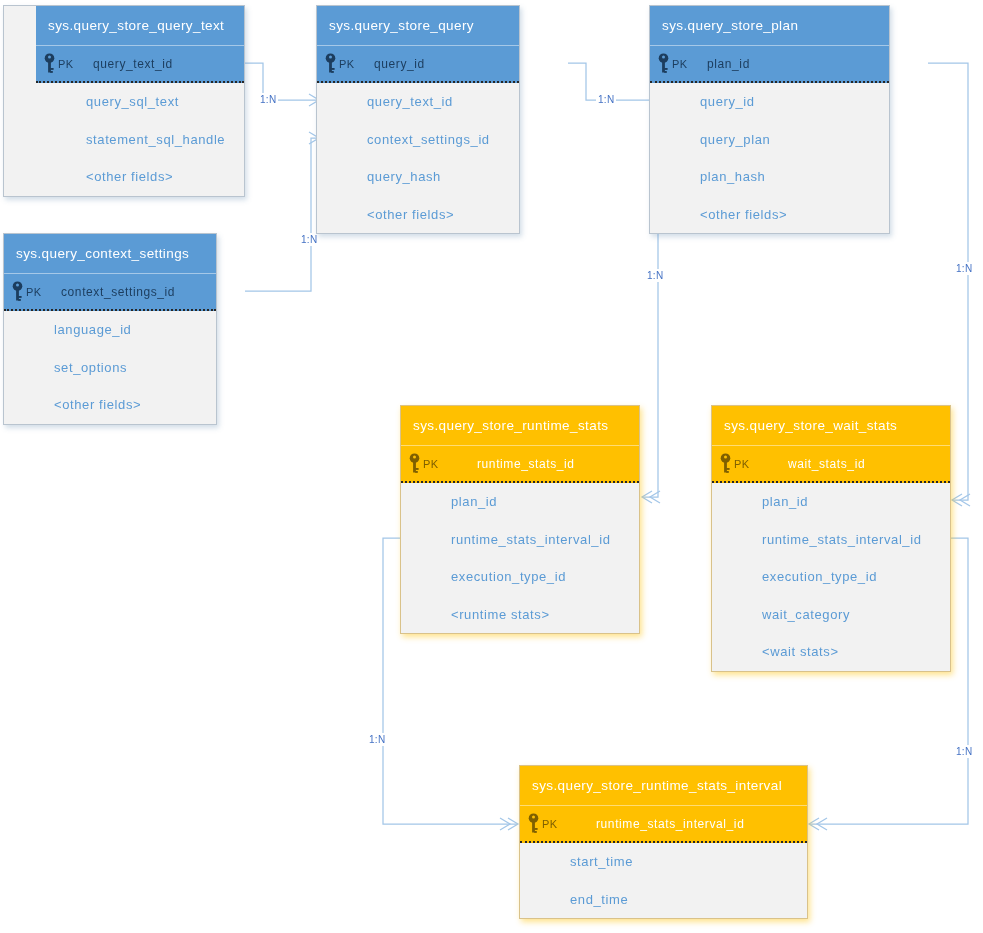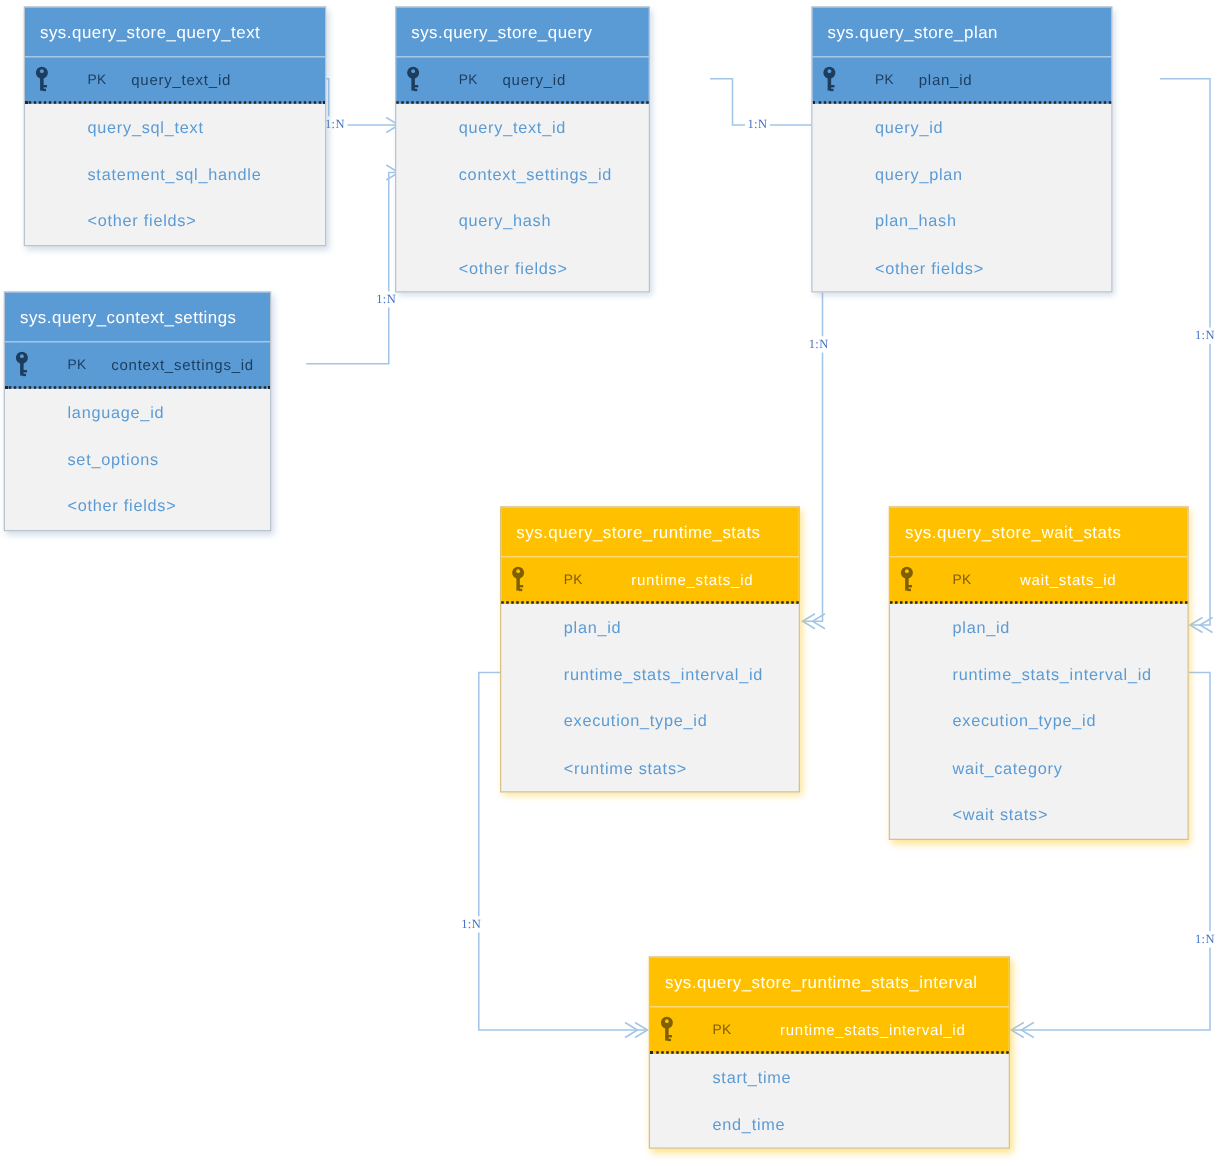--- a/index.html
+++ b/index.html
@@ -21,30 +21,30 @@
   .pkrow{height:38px;display:flex;align-items:center;box-sizing:border-box;
          border-top:1px solid rgba(255,255,255,0.45);
          border-bottom:2px dotted #262626;}
   .blue .pkrow{background:var(--table-blue);}
   .orange .pkrow{background:var(--table-orange);}
   .key{margin-left:7px;width:15px;display:flex;align-items:center;}
   .blue .key svg{fill:var(--pk-text-blue);}
   .orange .key svg{fill:var(--pk-text-orange);}
   .blue .key .hole{fill:var(--table-blue);}
   .orange .key .hole{fill:var(--table-orange);}
-  .pkbadge{width:26px;font-size:11px;letter-spacing:0.3px;margin-left:28px;}
+  .pkbadge{width:26px;font-size:11px;letter-spacing:0.3px;}
   .blue .pkbadge{color:var(--pk-text-blue);}
   .orange .pkbadge{color:var(--pk-text-orange);}
   .pkfield{margin-left:9px;font-size:12px;letter-spacing:0.6px;}
   .blue .pkfield{color:var(--pk-text-blue);}
   .orange .pkfield{color:#fff;margin-left:28px;}
   .frow{height:37.5px;display:flex;align-items:center;padding-left:50px;
         color:var(--field-text);font-size:13px;letter-spacing:0.6px;box-sizing:border-box;}
   .nlabel{position:absolute;font-size:10px;line-height:13px;color:var(--connector-label);
-          background:#fff;padding:0 2px;letter-spacing:0.3px;font-family:Liberation Serif, serif;}
+          background:#fff;padding:0 2px;letter-spacing:0.3px;}
   path.wire{stroke:var(--connector);stroke-width:1.25;fill:none;}
 </style>
 </head>
 <body>
 
 <div id="canvas">
 
   <svg id="wires" viewBox="0 0 983 933" xmlns="http://www.w3.org/2000/svg">
 
     <path class="wire" d="M245,63 H263 V100 H326"></path>
@@ -77,21 +77,21 @@
   </svg>
 
   <span class="nlabel" style="left:258px;top:93px;">1:N</span>
   <span class="nlabel" style="left:299px;top:233px;">1:N</span>
   <span class="nlabel" style="left:596px;top:93px;">1:N</span>
   <span class="nlabel" style="left:645px;top:269px;">1:N</span>
   <span class="nlabel" style="left:954px;top:262px;">1:N</span>
   <span class="nlabel" style="left:367px;top:733px;">1:N</span>
   <span class="nlabel" style="left:954px;top:745px;">1:N</span>
 
-  <div class="entity blue" style="left:19px;top:5px;width:242px;">
+  <div class="entity blue" style="left:3px;top:5px;width:242px;padding-left:32px;">
     <div class="thead">sys.query_store_query_text</div>
     <div class="pkrow">
       <span class="key">
         <svg width="13" height="22" viewBox="0 0 13 22">
             <circle cx="6.5" cy="5.2" r="4.8"></circle>
             <circle class="hole" cx="6.5" cy="3.9" r="1.5"></circle>
             <rect x="5.1" y="8.5" width="2.8" height="11"></rect>
             <rect x="7.2" y="15" width="3.4" height="1.9"></rect>
             <rect x="7.2" y="18" width="2.6" height="1.9"></rect>
           </svg>

